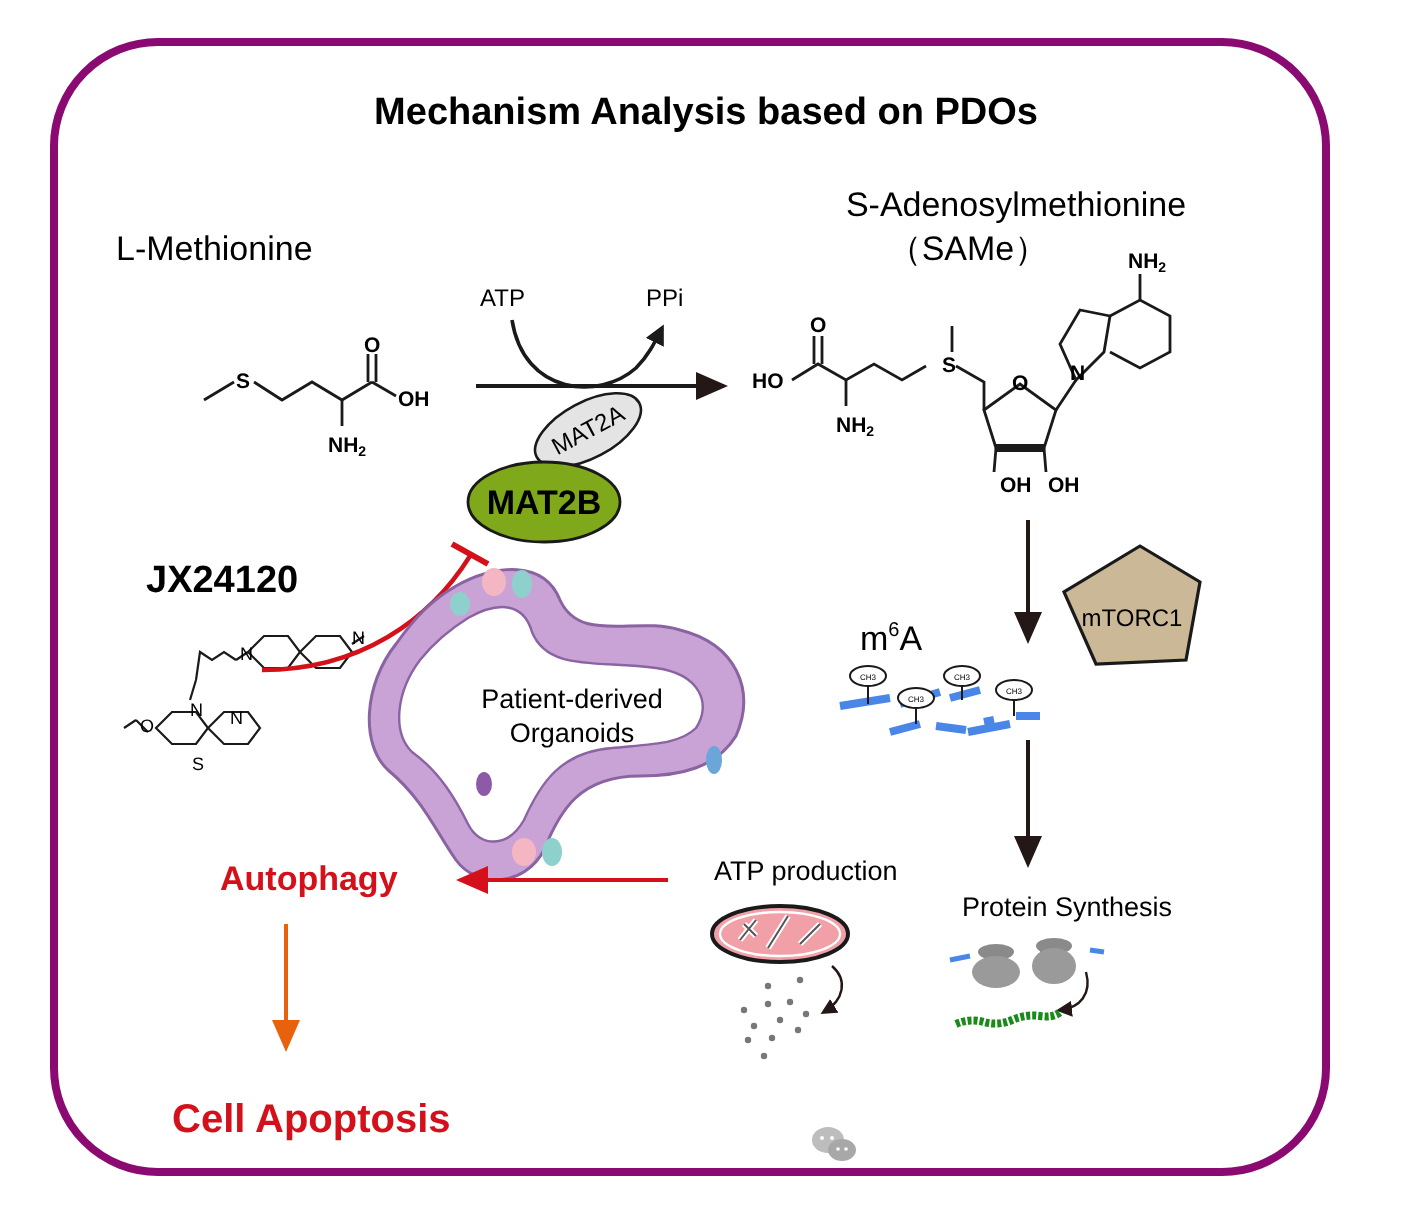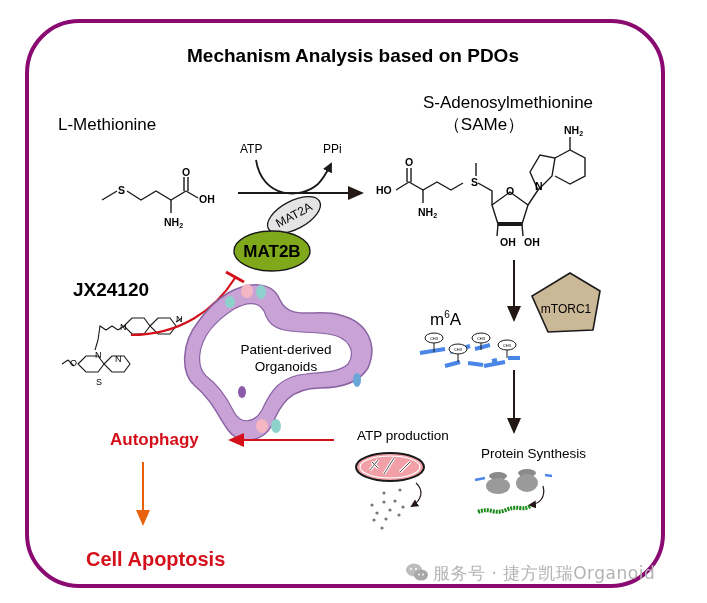--- a/index.html
+++ b/index.html
@@ -203,14 +203,14 @@
 </svg>
 
 <div class="watermark">
   <svg class="wm-icon" viewBox="0 0 24 20" style="position:static">
     <ellipse cx="9" cy="8" rx="8" ry="6.5" fill="#bdbdbd"></ellipse>
     <ellipse cx="16" cy="13" rx="7" ry="5.5" fill="#a8a8a8"></ellipse>
     <circle cx="6" cy="7" r="1" fill="#fff"></circle>
       <circle cx="11" cy="7" r="1" fill="#fff"></circle>
     <circle cx="14" cy="12.5" r="0.9" fill="#fff"></circle>
       <circle cx="18" cy="12.5" r="0.9" fill="#fff"></circle>
-  </svg><span>服务号 · 捷方凯瑞Organoid</span>
+  </svg>
 </div>
 
 </body></html>

